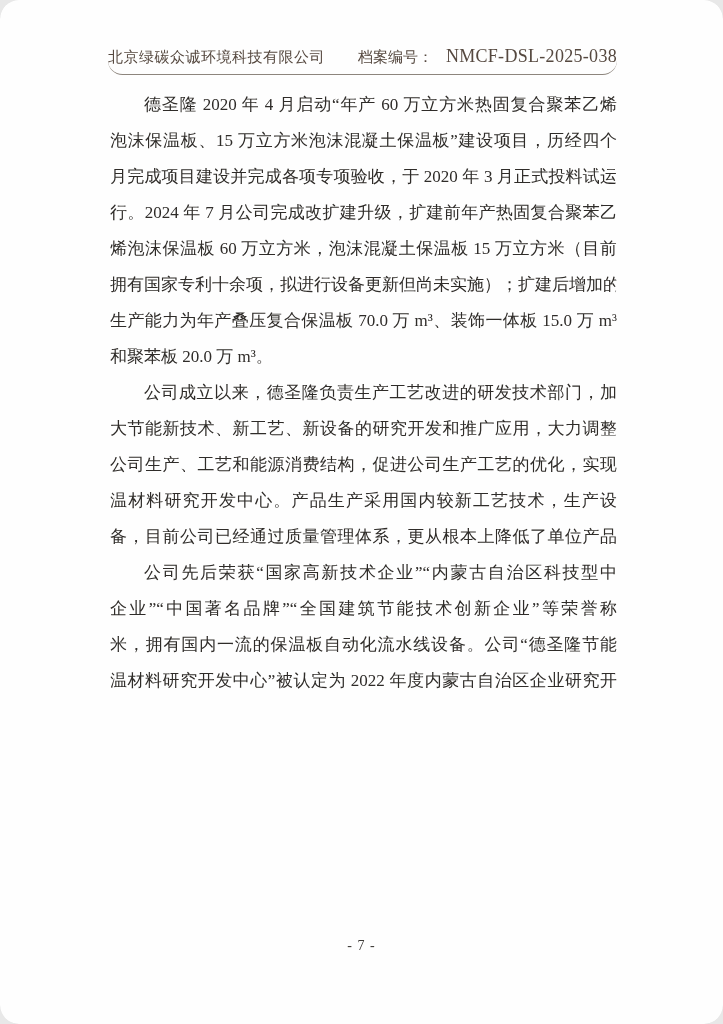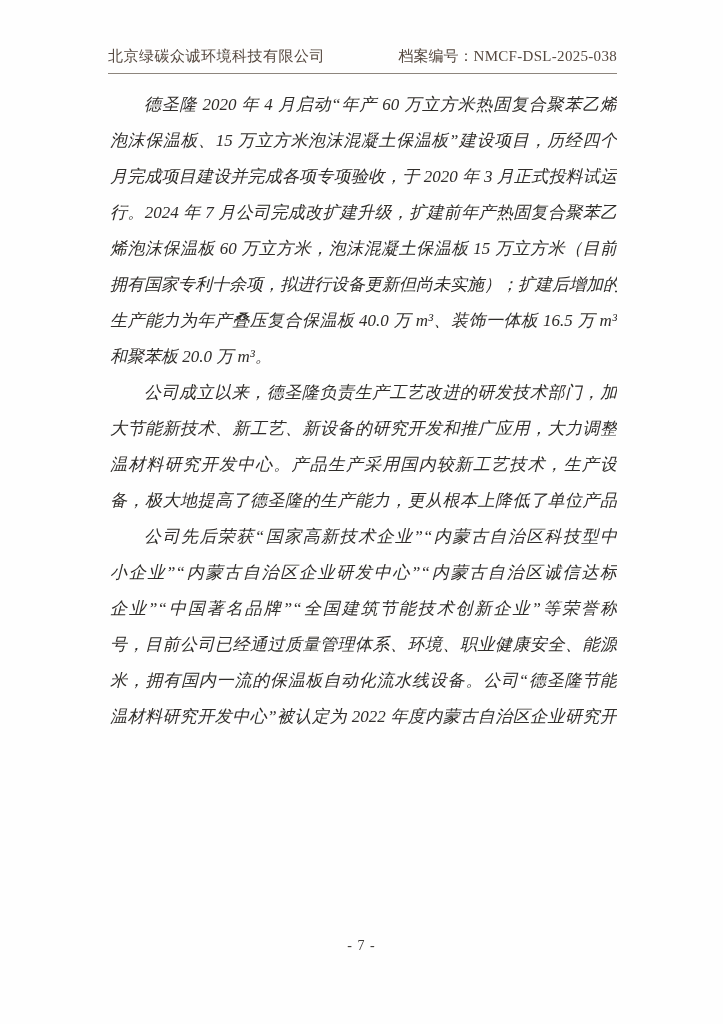--- a/index.html
+++ b/index.html
@@ -1,15 +1,15 @@
 <!DOCTYPE html>
 <html style="--page-background: #fefefe; --header-text: #55483f; --header-line: #8d857d; --body-text: #2f2c29; --footer-text: #3d3a37;"><head>
 <meta charset="utf-8">
 <style>
-  * { margin: 0; padding: 0; box-sizing: border-box; }
+  * { margin: 0; padding: 0; box-sizing: border-box; border-radius: 19px; }
   html, body { background: #e8e8e8; }
   .page {
     position: relative;
     width: 723px;
     height: 1024px;
     margin: 0 auto;
     background: var(--page-background, #ffffff);
     font-family: "Liberation Serif", "DejaVu Serif", serif;
     overflow: hidden;
   }
@@ -26,41 +26,41 @@
     color: var(--header-text, #54483f);
     font-size: 15px;
     line-height: 20px;
   }
   .company-name {
     letter-spacing: 0.5px;
   }
   .archive {
     display: flex;
     align-items: baseline;
+    gap: 13px;
   }
   .archive-number {
-    font-size: 15px;
+    font-size: 18px;
     letter-spacing: 0.3px;
   }
   .doc-body {
     position: absolute;
     left: 110px;
     top: 87px;
     width: 507px;
   }
   .line {
     height: 36px;
     line-height: 36px;
     font-size: 17px;
     color: var(--body-text, #2f2c29);
     text-align: justify;
     text-align-last: justify;
     overflow: hidden;
     white-space: nowrap;
-    font-style: italic;
   }
   .line.first { text-indent: 34px; }
   .line.end { text-align-last: left; }
   .doc-footer {
     position: absolute;
     left: 0;
     top: 938px;
     width: 723px;
     text-align: center;
     font-size: 14px;
@@ -81,30 +81,29 @@
     </span>
   </div>
 
   <div class="doc-body">
       <div class="line first">德圣隆 2020 年 4 月启动“年产 60 万立方米热固复合聚苯乙烯</div>
       <div class="line">泡沫保温板、15 万立方米泡沫混凝土保温板”建设项目，历经四个</div>
       <div class="line">月完成项目建设并完成各项专项验收，于 2020 年 3 月正式投料试运</div>
       <div class="line">行。2024 年 7 月公司完成改扩建升级，扩建前年产热固复合聚苯乙</div>
       <div class="line">烯泡沫保温板 60 万立方米，泡沫混凝土保温板 15 万立方米（目前</div>
       <div class="line">拥有国家专利十余项，拟进行设备更新但尚未实施）；扩建后增加的</div>
-      <div class="line">生产能力为年产叠压复合保温板 40.0 万 m³、装饰一体板 16.5 万 m³</div>
+      <div class="line">生产能力为年产叠压复合保温板 70.0 万 m³、装饰一体板 15.0 万 m³</div>
       <div class="line end">和聚苯板 20.0 万 m³。</div>
       <div class="line first">公司成立以来，德圣隆负责生产工艺改进的研发技术部门，加</div>
       <div class="line">大节能新技术、新工艺、新设备的研究开发和推广应用，大力调整</div>
+      <div class="line">公司生产、工艺和能源消费结构，促进公司生产工艺的优化，实现</div>
       <div class="line">温材料研究开发中心。产品生产采用国内较新工艺技术，生产设</div>
-      <div class="line">备，极大地提高了德圣隆的生产能力，更从根本上降低了单位产品</div>
+      <div class="line">备，目前公司已经通过质量管理体系，更从根本上降低了单位产品</div>
       <div class="line first">公司先后荣获“国家高新技术企业”“内蒙古自治区科技型中</div>
-      <div class="line">小企业”“内蒙古自治区企业研发中心”“内蒙古自治区诚信达标</div>
       <div class="line">企业”“中国著名品牌”“全国建筑节能技术创新企业”等荣誉称</div>
-      <div class="line">号，目前公司已经通过质量管理体系、环境、职业健康安全、能源</div>
       <div class="line">米，拥有国内一流的保温板自动化流水线设备。公司“德圣隆节能</div>
       <div class="line">温材料研究开发中心”被认定为 2022 年度内蒙古自治区企业研究开</div>
     </div>
 
   <div class="doc-footer">
     <span>- 7 -</span>
   </div>
 
 </div>
 

